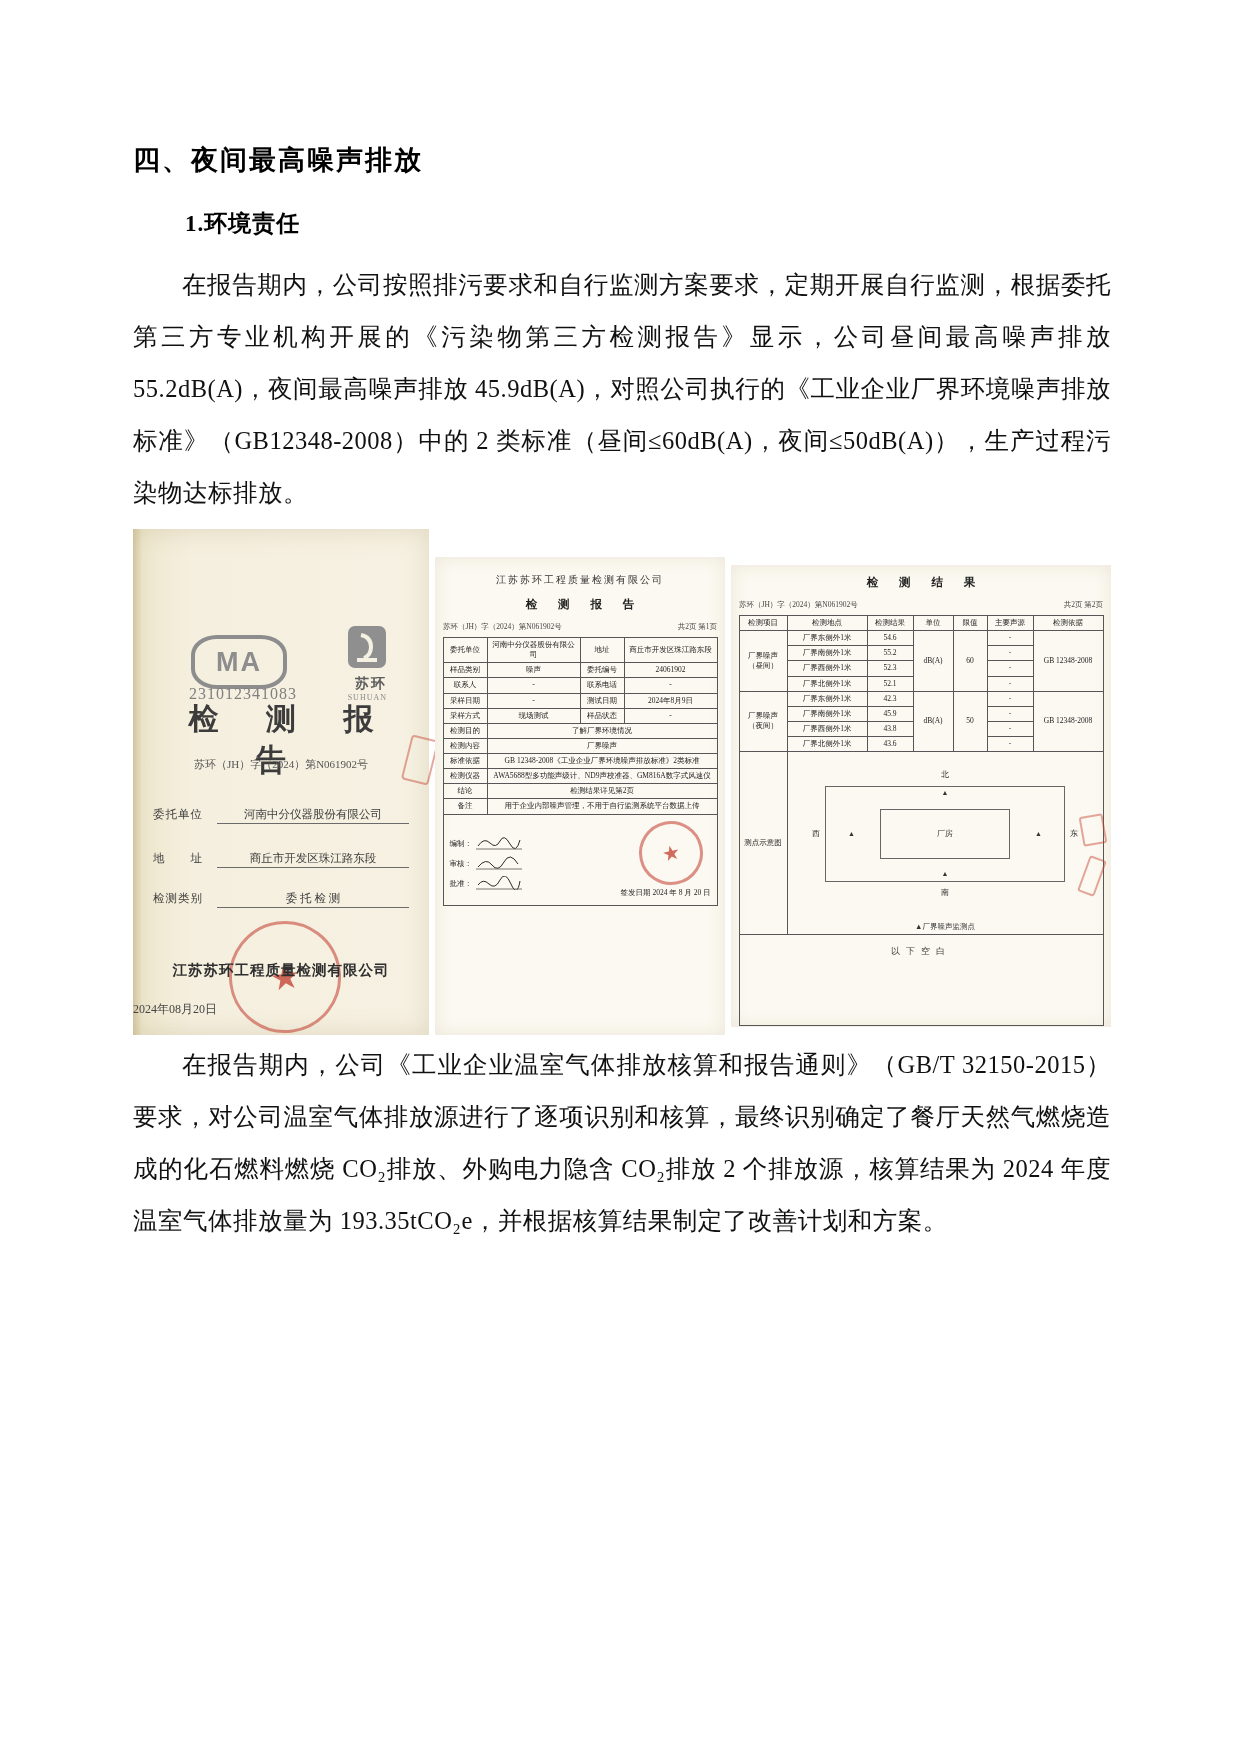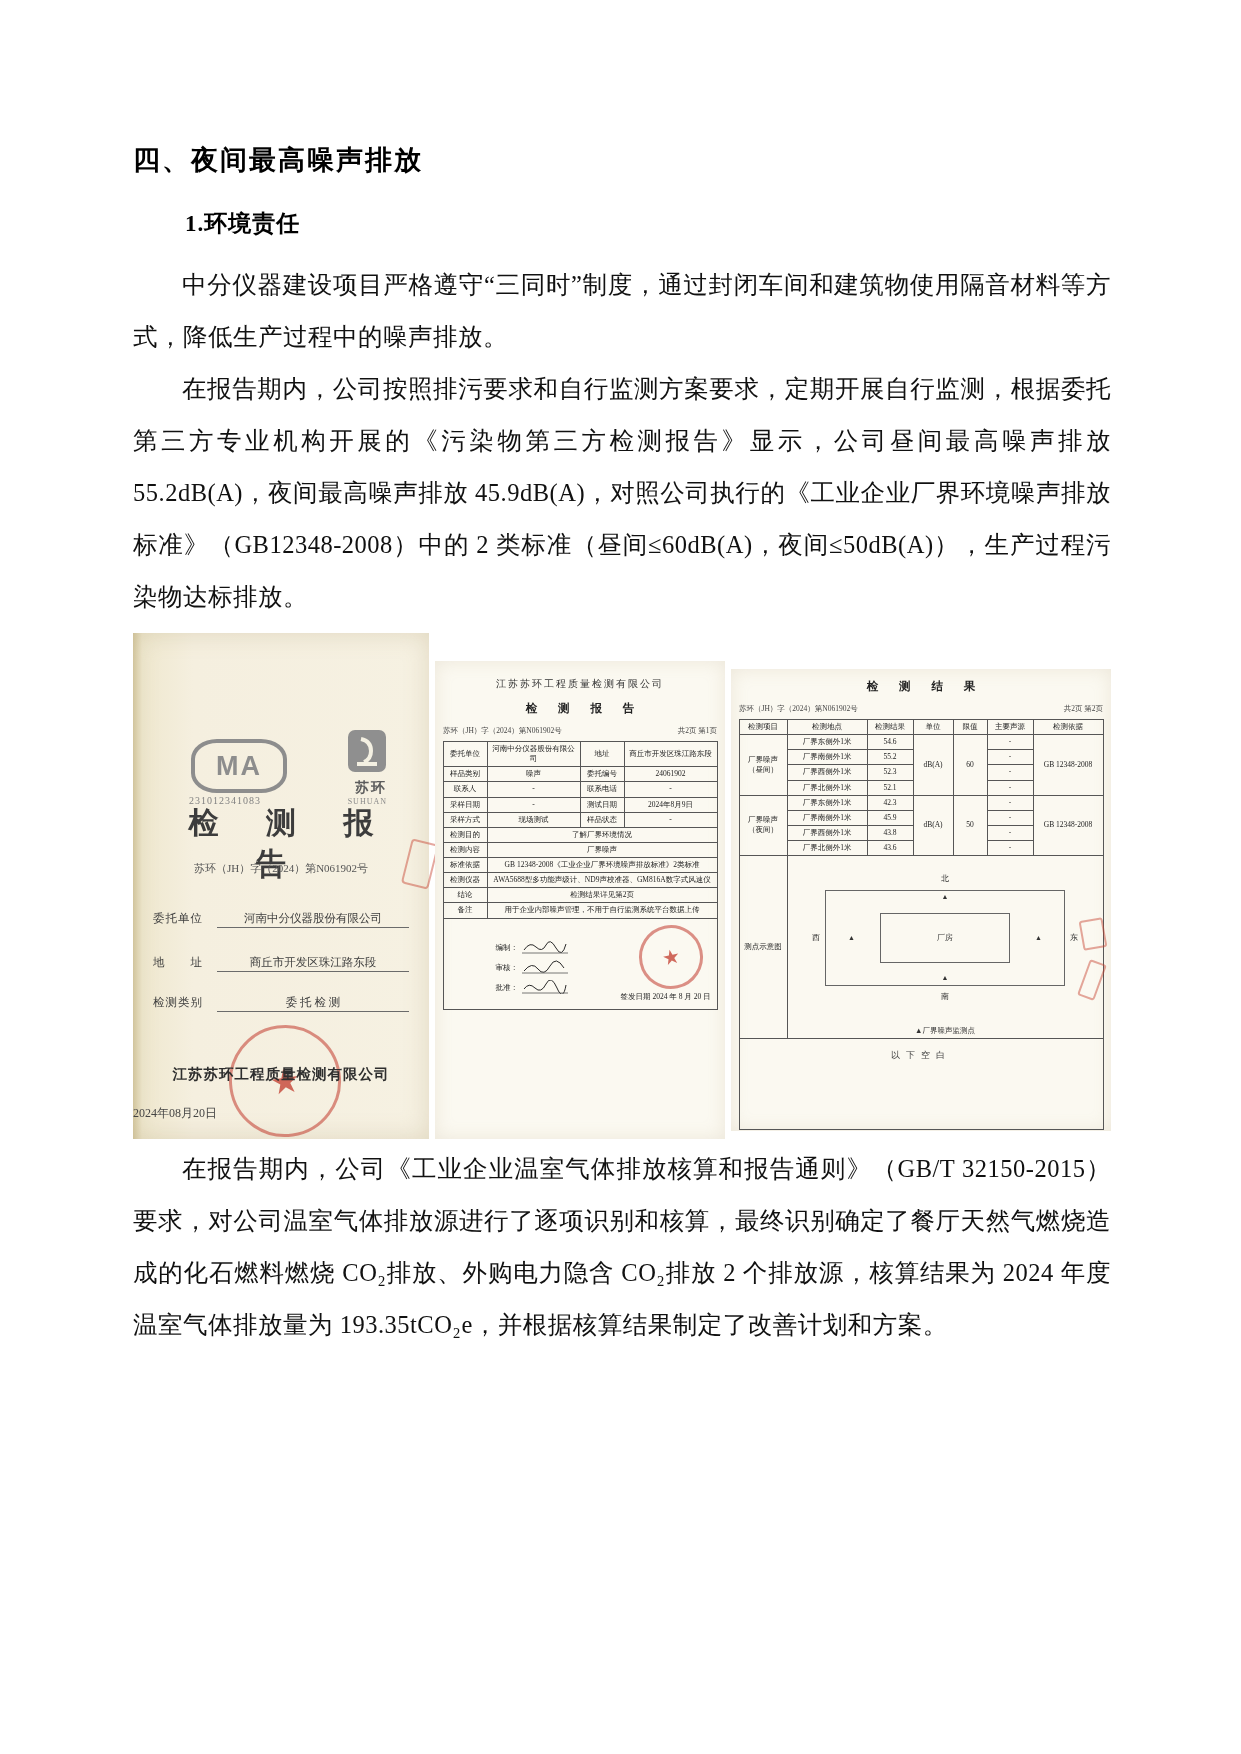--- a/index.html
+++ b/index.html
@@ -23,21 +23,21 @@
         box-shadow:inset 0 0 24px rgba(160,140,90,.25);}
   .doc2{left:302px;top:30px;width:290px;height:478px;background:#fbf9f1;
         box-shadow:inset 0 0 18px rgba(170,150,110,.18);}
   .doc3{left:598px;top:38px;width:380px;height:462px;background:#fbf9f1;
         box-shadow:inset 0 0 18px rgba(170,150,110,.18);}
 
   
   .cma{position:absolute;left:58px;top:106px;width:88px;height:46px;border:4px solid #8d8d8d;
        border-radius:26px/20px;display:flex;align-items:center;justify-content:center;
        font-family:"Liberation Sans",sans-serif;font-weight:bold;font-size:27px;color:#8d8d8d;letter-spacing:2px;}
-  .cma-num{position:absolute;left:56px;top:162px;font-size:10px;color:#808080;letter-spacing:1px;text-align:right;}
+  .cma-num{position:absolute;left:56px;top:156px;font-size:16px;color:#808080;letter-spacing:1px;text-align:right;}
   .suhuan{position:absolute;left:208px;top:96px;width:46px;text-align:right;}
   .suhuan .cn{font-weight:bold;font-size:14px;color:#5d5d5d;letter-spacing:2px;margin-top:2px;}
   .suhuan .en{font-size:8px;color:#8a8a8a;letter-spacing:1px;}
   .d1-title{position:absolute;top:170px;left:0;width:100%;text-align:center;font-weight:bold;
        font-size:30px;letter-spacing:20px;text-indent:20px;color:#3c3c3c;}
   .d1-no{position:absolute;top:228px;left:0;width:100%;text-align:center;font-size:11px;color:#555;}
   .d1-field{position:absolute;left:0;width:100%;display:flex;padding:0 20px;box-sizing:border-box;
        font-size:11.5px;color:#3d3d3d;}
   .d1-field .lab{width:64px;letter-spacing:1px;flex:none;}
   .d1-field .val{flex:1;text-align:center;border-bottom:1px solid #6b6b6b;padding-bottom:1px;}
@@ -54,21 +54,21 @@
 
   
   .mini-company{text-align:center;font-size:10px;letter-spacing:2px;color:#333;padding-top:16px;}
   .mini-title{text-align:center;font-size:11.5px;letter-spacing:9px;text-indent:9px;color:#222;margin-top:10px;font-weight:bold;}
   .mini-no{display:flex;justify-content:space-between;font-size:7.5px;color:#444;margin:10px 8px 5px 8px;}
   table.scan-table{border-collapse:collapse;font-size:7.5px;color:#222;margin:0 auto;table-layout:fixed;}
   table.scan-table td,table.scan-table th{border:1px solid #565656;padding:2px 2px;text-align:center;
        font-weight:normal;word-break:break-all;line-height:1.35;}
   td.left{text-align:left;padding-left:5px;}
   .sig-cell{height:78px;position:relative;text-align:left !important;padding:6px 6px !important;}
-  .sig-line{display:flex;align-items:flex-end;height:20px;font-size:7.5px;color:#222;margin-left:46px;}
+  .sig-line{display:flex;align-items:flex-end;height:20px;font-size:7.5px;color:#222;}
   .sig-svg{margin-left:4px;}
   .d2-stamp{position:absolute;right:14px;top:6px;width:58px;height:58px;font-size:20px;transform:rotate(-12deg);}
   .issue{position:absolute;right:6px;bottom:6px;font-size:7.5px;color:#222;}
 
   
   .dg-wrap{position:relative;width:240px;margin:20px auto 6px auto;height:128px;}
   .dg-north{position:absolute;top:-4px;left:0;width:100%;text-align:center;font-size:8px;color:#333;}
   .dg-outer{position:absolute;left:0;top:12px;width:238px;height:94px;border:1px solid #666;}
   .dg-inner{position:absolute;left:50%;top:50%;transform:translate(-50%,-50%);width:128px;height:48px;
        border:1px solid #666;display:flex;align-items:center;justify-content:center;font-size:8px;color:#333;}
@@ -83,21 +83,20 @@
 </style>
 </head>
 <body>
 
 <div class="page">
   <div class="content">
 
     <h1 class="section-heading">四、夜间最高噪声排放</h1>
     <h2 class="sub-heading">1.环境责任</h2>
 
-    <p class="body">中分仪器建设项目严格遵守“三同时”制度，通过封闭车间和建筑物使用隔音材料等方式，降低生产过程中的噪声排放。</p>
     <p class="body">在报告期内，公司按照排污要求和自行监测方案要求，定期开展自行监测，根据委托第三方专业机构开展的《污染物第三方检测报告》显示，公司昼间最高噪声排放 55.2dB(A)，夜间最高噪声排放 45.9dB(A)，对照公司执行的《工业企业厂界环境噪声排放标准》（GB12348-2008）中的 2 类标准（昼间≤60dB(A)，夜间≤50dB(A)），生产过程污染物达标排放。</p>
 
     <div class="figure">
 
       <div class="scan doc1">
         <div class="cma">MA</div>
         <div class="cma-num">231012341083</div>
         <div class="suhuan">
           <svg width="40" height="44" viewBox="0 0 40 44">
             <rect x="1" y="1" width="38" height="42" rx="7" fill="#8f8f8f"></rect>

